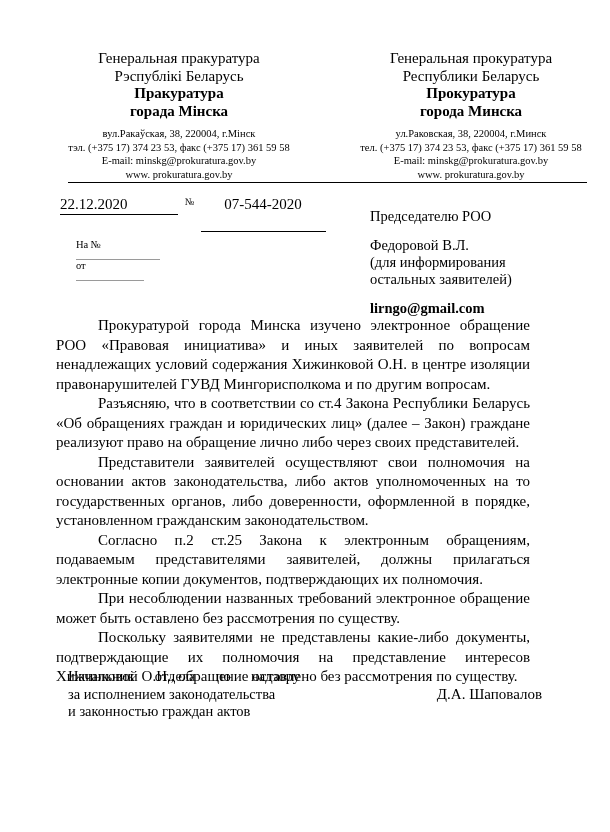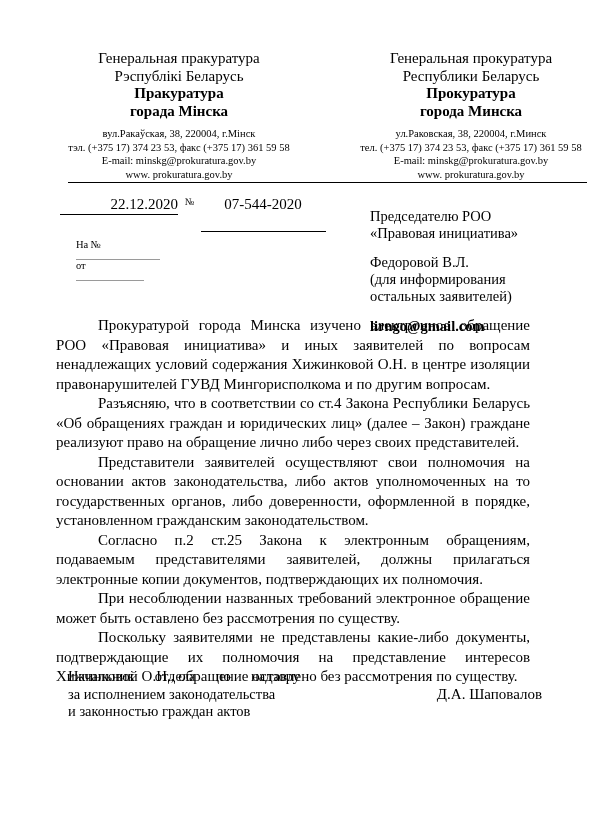--- a/index.html
+++ b/index.html
@@ -80,21 +80,21 @@
     width: 290px;
     font-size: 15px;
   }
   .ref-row1 {
     display: flex;
     align-items: baseline;
   }
   .ref-date {
     display: inline-block;
     width: 118px;
-    text-align: right;
+    text-align: left;
     border-bottom: 1.3px solid #000;
     padding-bottom: 1px;
     font-size: 15px;
   }
   .ref-nosym {
     display: inline-block;
     font-size: 10px;
     padding: 0 6px 0 7px;
     vertical-align: super;
     position: relative;
@@ -240,21 +240,20 @@
       <span class="ref-onlabel">На №</span>
       <span class="ref-blank-a"></span>
       <span class="ref-onlabel">от</span>
       <span class="ref-blank-b"></span>
     </div>
   </div>
 
   <div class="addressee">
     <div class="grp">
       <span class="ln">Председателю РОО</span>
-      <span class="ln">«Правовая инициатива»</span>
     </div>
     <div class="grp">
       <span class="ln">Федоровой В.Л.</span>
       <span class="ln">(для информирования</span>
       <span class="ln">остальных заявителей)</span>
     </div>
     <div class="grp">
       <span class="email">lirngo@gmail.com</span>
     </div>
   </div>

